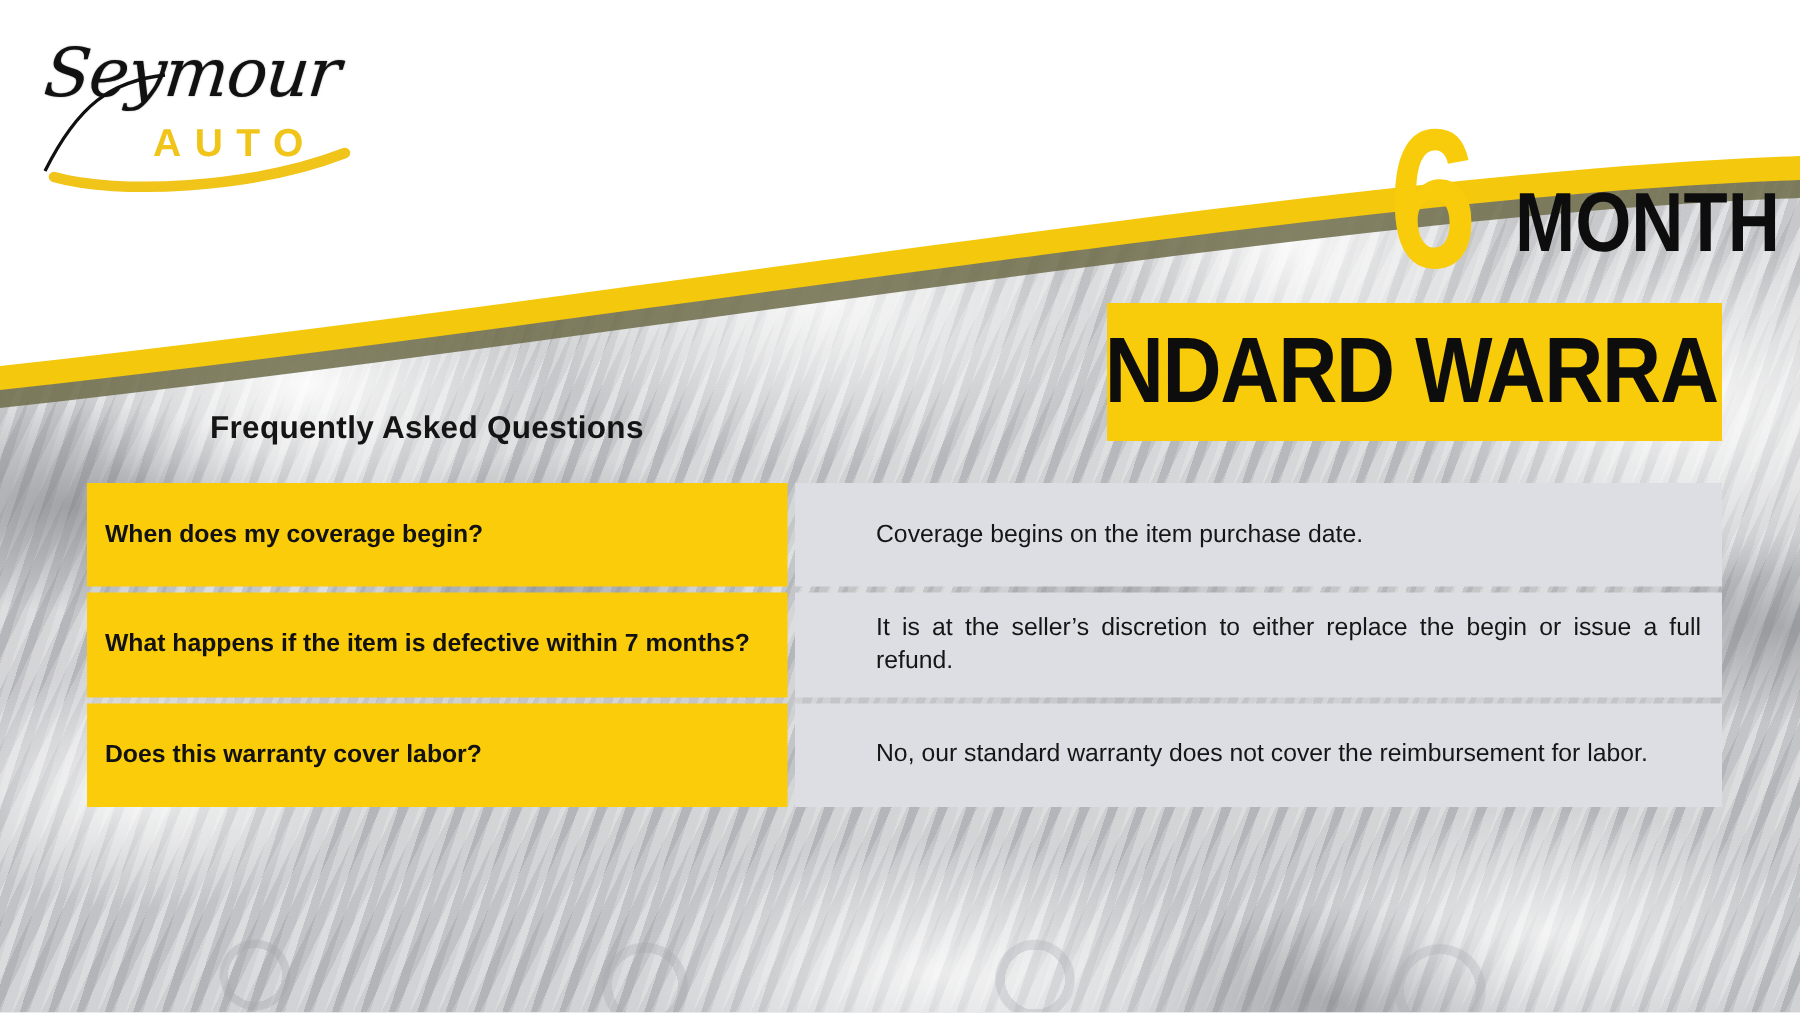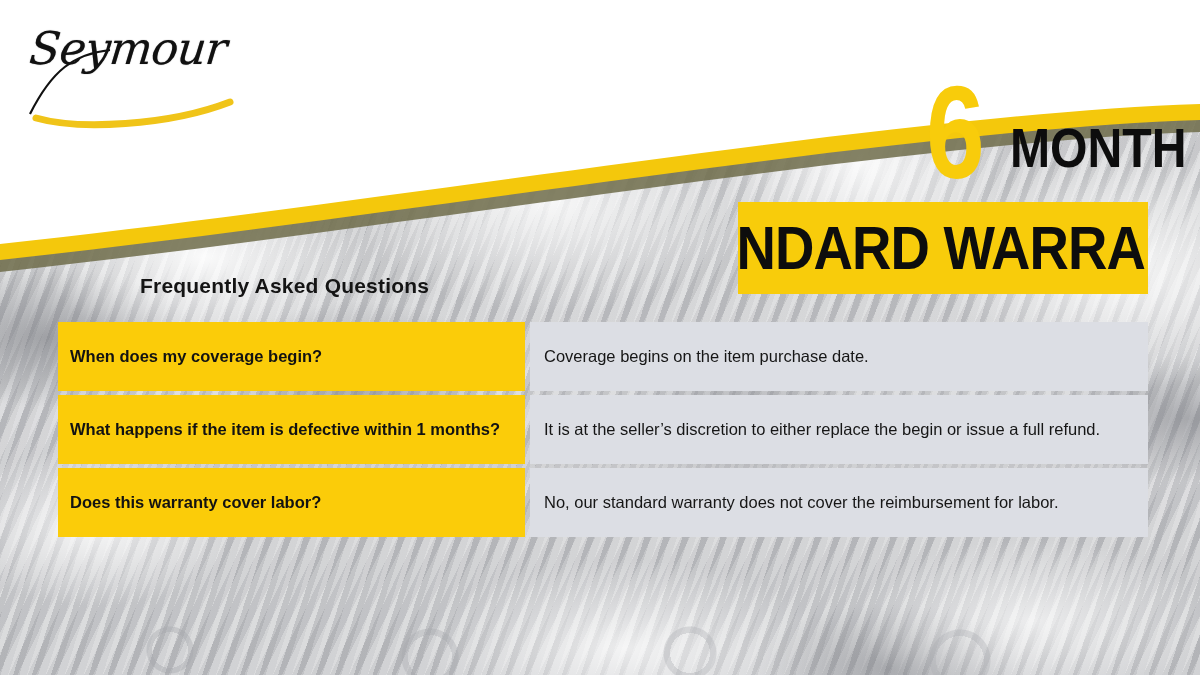--- a/index.html
+++ b/index.html
@@ -201,20 +201,21 @@
     display: flex;
     align-items: center;
   }
   .faq-a-text {
     font-size: 16.5px;
     font-weight: 400;
     color: #161616;
     line-height: 1.33;
     text-align: justify;
     width: 100%;
+    margin-left: 40px;
   }
 </style>
 </head>
 <body>
 
 <div id="slide">
 
   <div class="bg-photo">
     <div class="bg-rings"></div>
   </div>
@@ -223,20 +224,21 @@
 
     <path d="M0,0 L1200,0 L1200,118 C900,128 420,212 0,258 Z" fill="#ffffff"></path>
 
     <path d="M0,258 C420,212 900,128 1200,118 L1200,132 C900,142 420,226 0,272 Z" fill="#6e6c4a" opacity="0.85"></path>
 
     <path d="M0,244 C420,198 900,114 1200,104 L1200,120 C900,130 420,214 0,260 Z" fill="#f4c80c"></path>
   </svg>
 
   <div class="logo">
     <div class="logo-word">Seymour</div>
+    <div class="logo-auto">AUTO</div>
     <svg width="230" height="115" style="position:absolute;left:0;top:0;">
       <path d="M18,100 C60,112 150,108 212,84" stroke="#f0c419" stroke-width="7" fill="none" stroke-linecap="round"></path>
       <path d="M12,96 C34,52 56,36 92,32" stroke="#111111" stroke-width="2.2" fill="none"></path>
     </svg>
   </div>
 
   <div class="six">6</div>
   <div class="month">MONTH</div>
 
   <div class="warranty-band">
@@ -251,21 +253,21 @@
       <div class="faq-q">
         <span class="faq-q-text">When does my coverage begin?</span>
       </div>
       <div class="faq-a">
         <span class="faq-a-text">Coverage begins on the item purchase date.</span>
       </div>
     </div>
 
     <div class="faq-row">
       <div class="faq-q">
-        <span class="faq-q-text">What happens if the item is defective within 1 months?</span>
+        <span class="faq-q-text">What happens if the item is defective within 7 months?</span>
       </div>
       <div class="faq-a">
         <span class="faq-a-text">It is at the seller’s discretion to either replace the begin or issue a full refund.</span>
       </div>
     </div>
 
     <div class="faq-row">
       <div class="faq-q">
         <span class="faq-q-text">Does this warranty cover labor?</span>
       </div>

